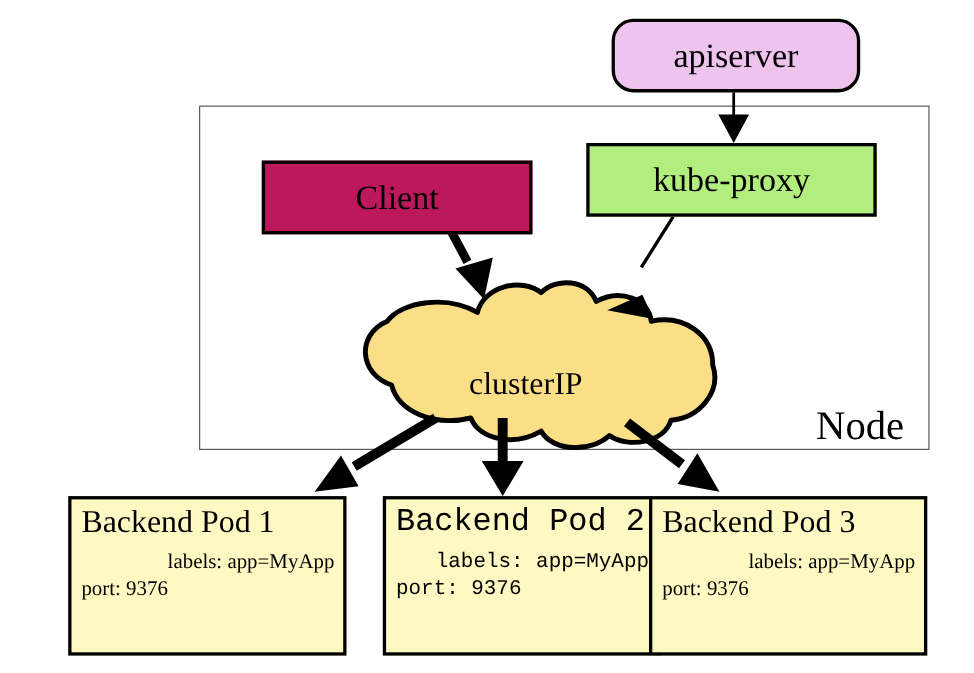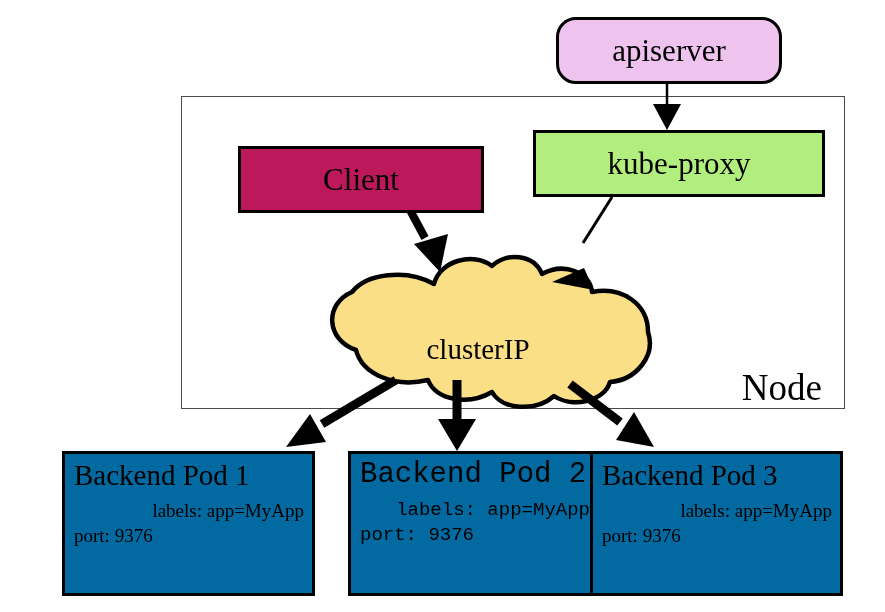--- a/index.html
+++ b/index.html
@@ -56,31 +56,31 @@
     left: 238px;
     top: 146px;
     width: 246px;
     height: 67px;
     background: #be185d;
     font-size: 31px;
   }
   .box-kubeproxy {
     left: 533px;
     top: 130px;
-    width: 292px;
+    width: 264px;
     height: 67px;
     background: #b2ee7d;
     font-size: 31px;
   }
   .pod {
     position: absolute;
     top: 451px;
     width: 253px;
     height: 145px;
-    background: #0369a1;
+    background: #fef9c3;
     border: 3px solid #000000;
     box-sizing: border-box;
     padding: 4px 8px 0 9px;
     color: #000000;
   }
   .pod-1 { left: 62px; }
   .pod-2 { left: 348px; font-family: Liberation Mono, monospace; }
   .pod-3 { left: 569px; margin-left: 21px; }
   .pod-title {
     font-size: 29px;

